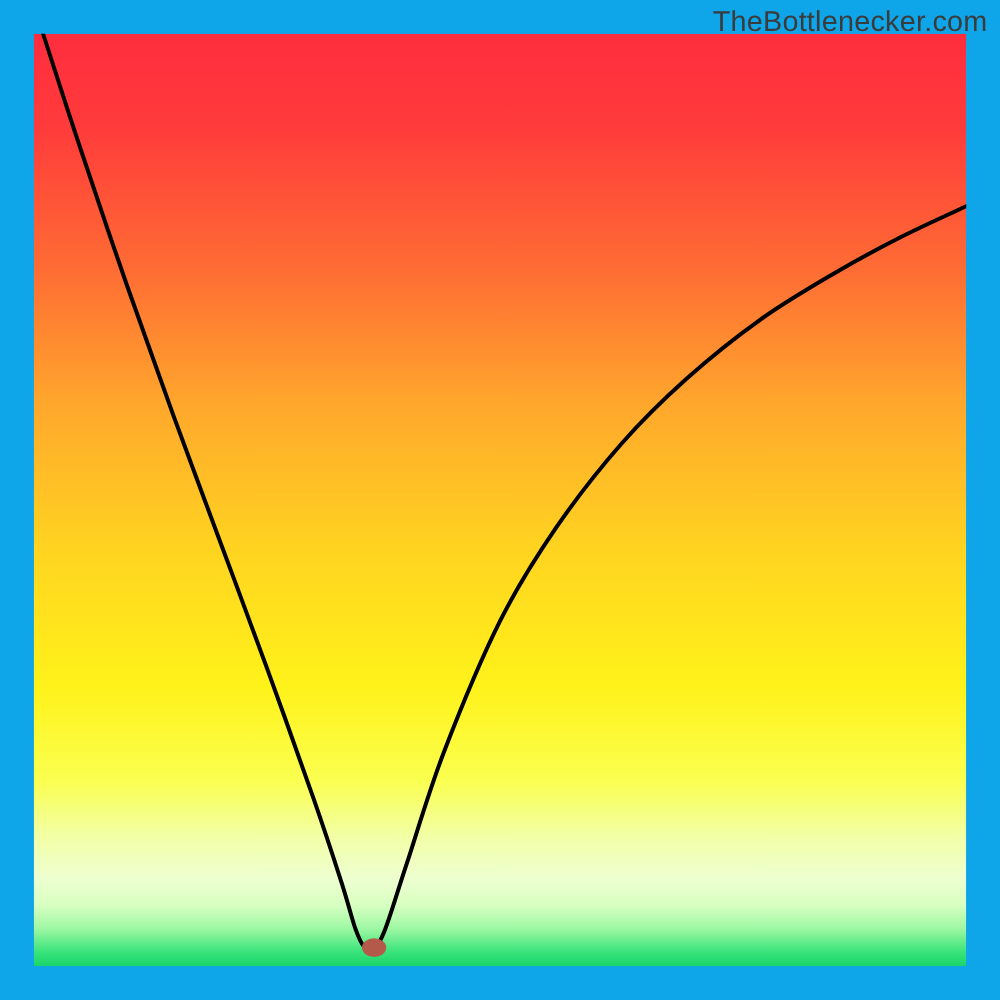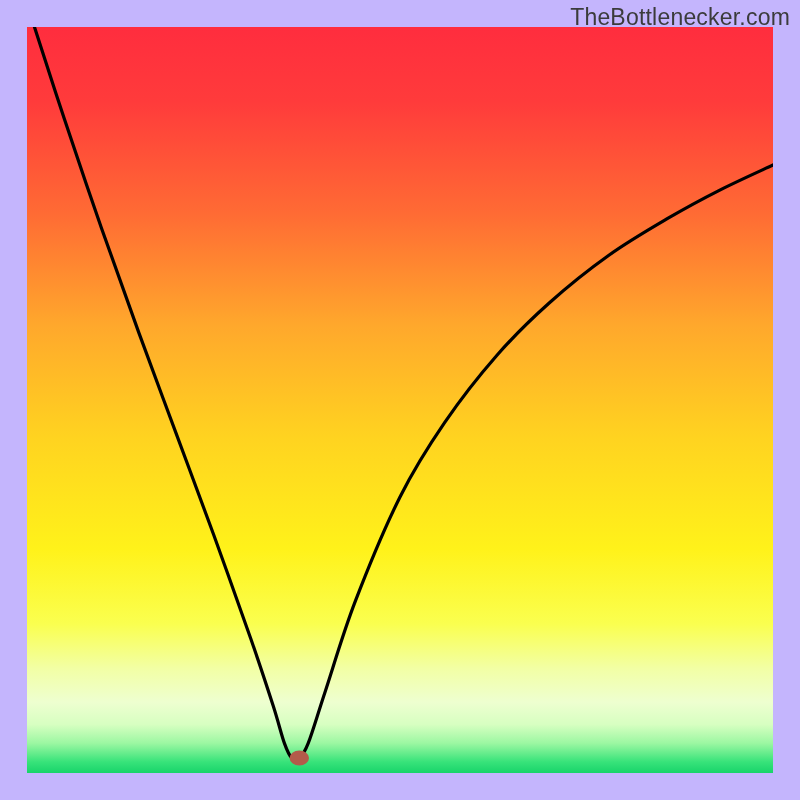--- a/index.html
+++ b/index.html
@@ -10,21 +10,21 @@
     background: #000;
     font-family: Arial, Helvetica, sans-serif;
     overflow: hidden;
   }
   .frame {
     position: absolute;
     left: 0;
     top: 0;
     width: 800px;
     height: 800px;
-    background: #c4b5fd;
+    background: #0ea5e9;
   }
   .plot {
     position: absolute;
     left: 27px;
     top: 27px;
     width: 746px;
     height: 746px;
   }
   .watermark {
     position: absolute;

